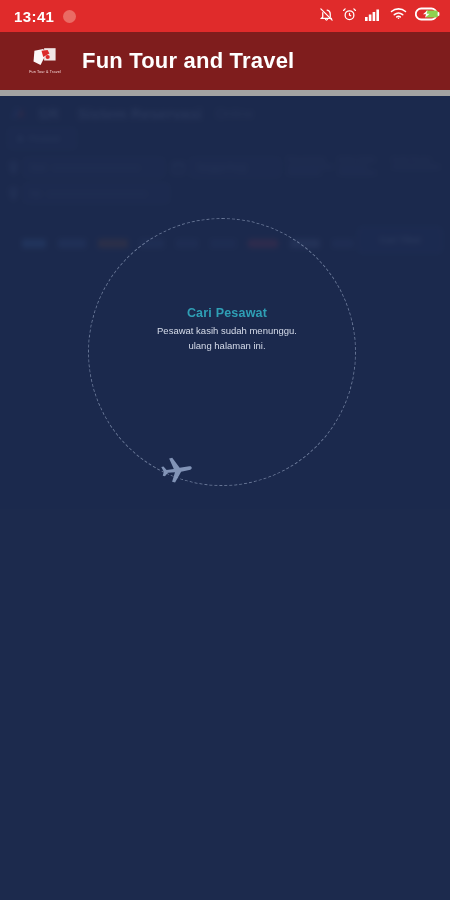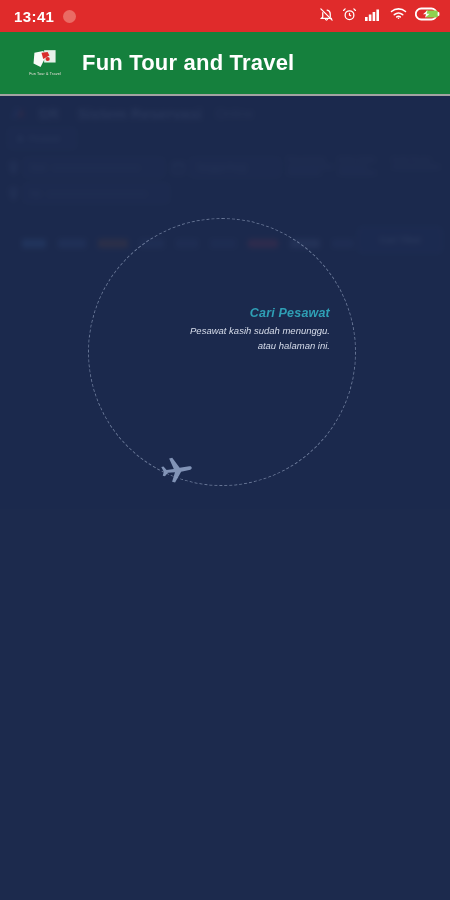--- a/index.html
+++ b/index.html
@@ -21,22 +21,22 @@
   .sb-dot{
     width:13px; height:13px; border-radius:50%;
     background:#ea6b64; margin-left:9px;
   }
   .sb-right{ margin-left:auto; display:flex; align-items:center; gap:8px; }
   .sb-icn{ display:block; }
 
   
   .appbar{
     position:absolute; top:32px; left:0; width:450px; height:64px;
-    background:#15803d; display:flex; align-items:center; padding-left:22px;
-    border-bottom:2px solid #a3a3a3;
+    background:#7f1d1d; display:flex; align-items:center; padding-left:22px;
+    border-bottom:6px solid #a3a3a3;
   }
   .logo-box{
     width:46px; height:42px; display:flex; flex-direction:column;
     align-items:center; justify-content:center; opacity:.97;
   }
   .logo-mark{ width:30px; height:22px; display:block; }
   .logo-sub{
     font-size:3.6px; color:#ffe9e9; letter-spacing:.2px;
     margin-top:2px; text-align:center; line-height:1.5; white-space:nowrap;
   }
@@ -108,23 +108,22 @@
   .dashring{
     position:absolute; inset:0;
     border:1px dashed rgba(190,205,232,.48);
     border-radius:50%;
   }
   .plane-orbit{
     position:absolute; left:72px; top:236px; width:34px; height:30px;
     color:#9fb0d2;
   }
   .loader-text{
-    position:absolute; left:10px; right:0; top:88px; text-align:right;
+    position:absolute; left:10px; right:0; top:88px; text-align:center;
     padding:0 26px;
-    font-style:italic;
   }
   .lt-title{
     color:#2f9fb5; font-size:12.5px; font-weight:bold;
     letter-spacing:.2px; margin-bottom:4px;
   }
   .lt-body{
     color:#d6dcea; font-size:9.5px; line-height:1.55;
   }
 </style>
 </head>
@@ -286,18 +285,18 @@
     <div class="loader-wrap">
       <div class="dashring"></div>
 
       <svg class="plane-orbit" viewBox="0 0 32 28">
         <path d="M27.5 11.5 L18.5 12.8 L11.5 3.5 L8.6 4.2 L13 13.9 L6.2 15 L3.3 11.6 L1.2 12.1 L3.6 16.6 L2.6 20.3 L4.7 20.9 L7.4 17.6 L14.1 17 L11.4 26 L14.2 26.8 L19.9 16.7 L28.6 14.6 C30 14.2 30.3 12.6 29.4 11.9 C28.9 11.5 28.2 11.4 27.5 11.5 Z" fill="#93a6c9" opacity=".85"></path>
       </svg>
 
       <div class="loader-text">
         <div class="lt-title">Cari Pesawat</div>
         <div class="lt-body">Pesawat kasih sudah menunggu.</div>
-        <div class="lt-body">atau halaman ini.</div>
+        <div class="lt-body">ulang halaman ini.</div>
       </div>
     </div>
   </div>
 
 </div>
 
 </body></html>

